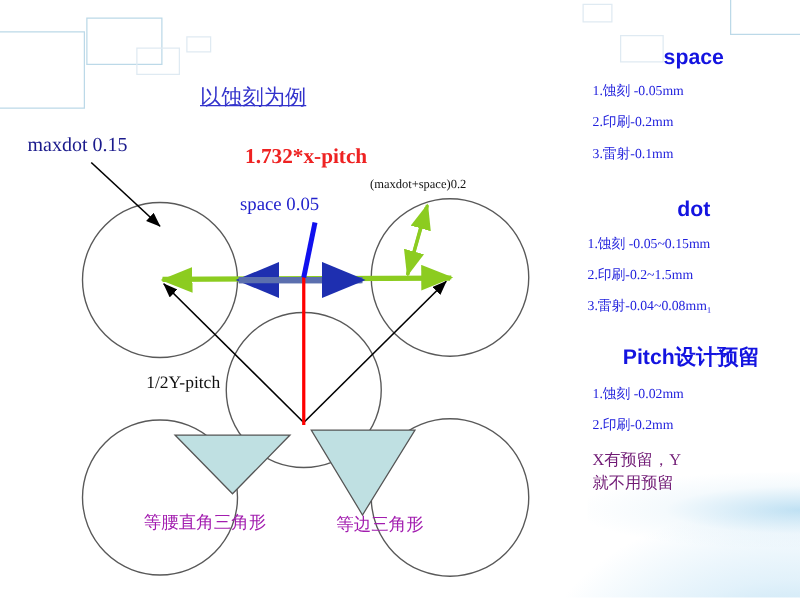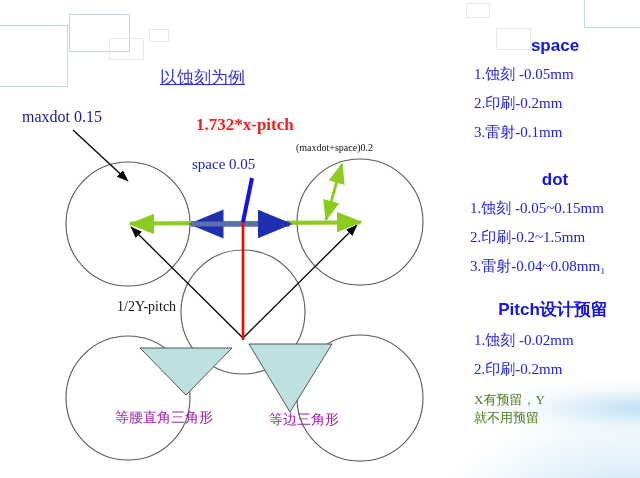--- a/index.html
+++ b/index.html
@@ -41,22 +41,22 @@
 
   .t-title{font-size:17px;color:#3333cc;font-family:"Liberation Sans",sans-serif;font-weight:400;}
   .t-maxdot{font-size:16px;color:#1a1a8c;}
   .t-formula{font-size:17px;color:#ee2222;font-weight:bold;margin-top:12px;}
   .t-space{font-size:15px;color:#2222cc;}
   .t-maxspace{font-size:10px;color:#111111;}
   .t-half{font-size:14px;color:#111111;}
   .t-tri{font-size:14px;color:#a21caf;font-family:"Liberation Sans",sans-serif;text-align:center;}
 
   .panel-h{font-size:17px;color:#1414e0;font-weight:bold;font-family:"Liberation Sans",sans-serif;}
-  .panel-li{font-size:15px;color:#2222dd;}
-  .panel-note{font-size:13px;color:#4d7c0f;line-height:1.35;}
+  .panel-li{font-size:11px;color:#2222dd;}
+  .panel-note{font-size:13px;color:#701a75;line-height:1.35;}
 </style>
 </head>
 <body>
 
 <div id="slide">
 
   <div class="deco" style="left:-22px;top:25px;width:88px;height:60px;"></div>
   <div class="deco" style="left:69px;top:14px;width:59px;height:36px;"></div>
   <div class="deco pale" style="left:109px;top:38px;width:33px;height:20px;"></div>
   <div class="deco pale" style="left:149px;top:29px;width:18px;height:11px;"></div>

